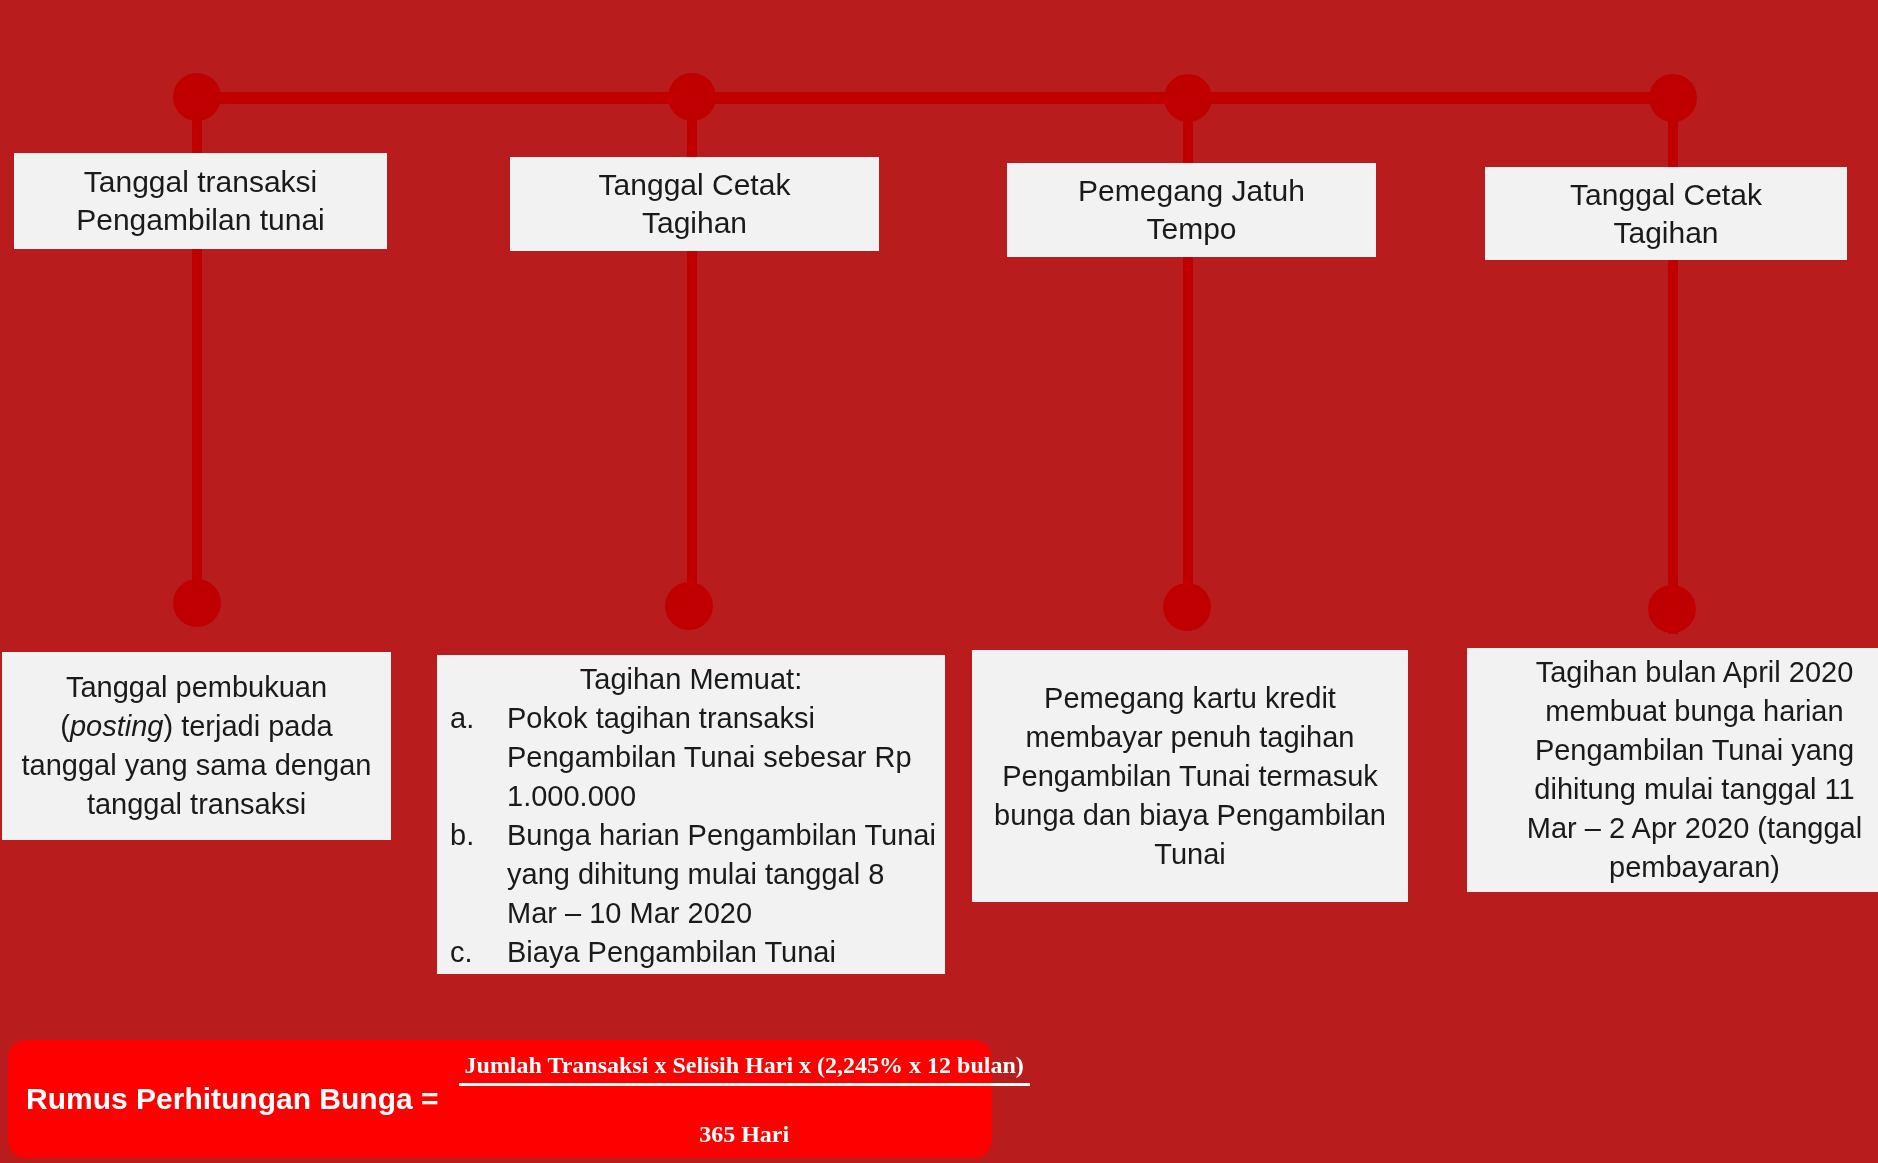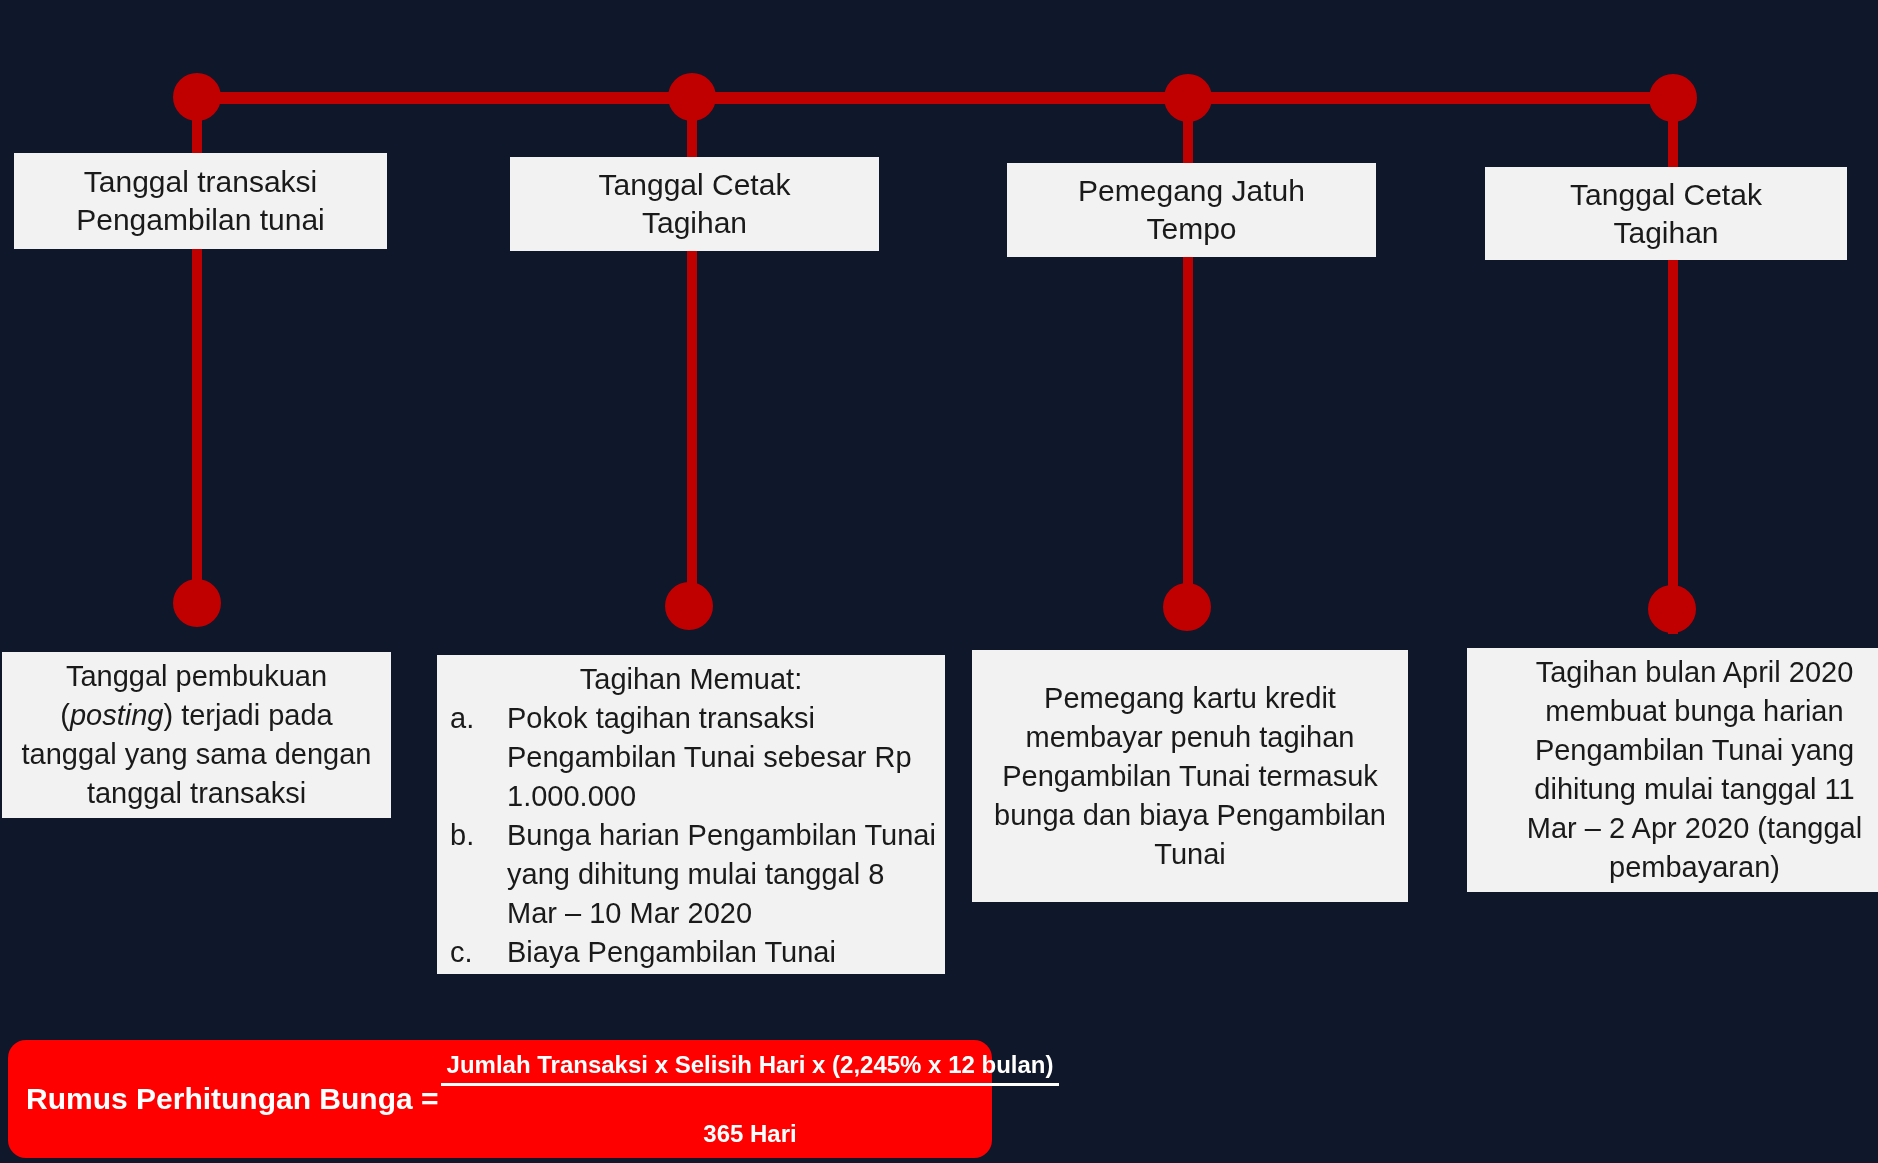--- a/index.html
+++ b/index.html
@@ -1,36 +1,36 @@
 <!DOCTYPE html>
 <html><head>
 <meta charset="utf-8">
 <style>
   html,body{margin:0;padding:0;background:#000;}
-  #stage{position:relative;width:1878px;height:1163px;background:#0f172a;overflow:hidden;
+  #stage{position:relative;width:1878px;height:1163px;background:#b91c1c;overflow:hidden;
          font-family:"Liberation Sans",sans-serif;}
   .hline{position:absolute;background:#C00000;}
   .vline{position:absolute;background:#C00000;width:10px;}
   .dot{position:absolute;width:48px;height:48px;border-radius:50%;background:#C00000;}
   .wbox{position:absolute;background:#F2F2F2;color:#1A1A1A;}
   .topbox{display:flex;flex-direction:column;justify-content:center;align-items:center;
           font-size:30px;line-height:38px;text-align:center;}
   .botbox{font-size:29px;line-height:39px;}
   .center-lines{display:flex;flex-direction:column;justify-content:center;align-items:center;
                 text-align:center;height:100%;}
   .it{font-style:italic;}
   .memuat-title{text-align:center;}
   .memuat-item{display:grid;grid-template-columns:57px 1fr;padding-left:13px;}
   .memuat-body{padding-right:6px;}
   #box-c2{padding-top:5px;box-sizing:border-box;}
   #formula-box{position:absolute;left:8px;top:1040px;width:984px;height:118px;background:#FF0000;
                border-radius:18px;display:flex;align-items:center;color:#FFFFFF;}
   #formula-label{font-weight:bold;font-size:30px;margin-left:18px;white-space:nowrap;}
-  .fraction{display:flex;flex-direction:column;align-items:center;margin-left:2px;
-            font-family:Liberation Sans, sans-serif;font-weight:bold;font-size:24px;line-height:30px;gap:33px;}
+  .fraction{display:flex;flex-direction:column;align-items:center;margin-left:20px;
+            font-family:Liberation Serif, serif;font-weight:bold;font-size:24px;line-height:30px;gap:33px;}
   .fraction .num{padding:0 6px 3px 6px;border-bottom:3px solid #FFFFFF;white-space:nowrap;}
   .fraction .den{}
 </style>
 </head>
 <body>
 
 <div id="stage">
 
   <div class="hline" style="left:197px;top:92px;width:1477px;height:12px;"></div>
   <div class="vline" style="left:192px;top:95px;height:511px;"></div>
@@ -58,21 +58,21 @@
   </div>
   <div class="wbox topbox" style="left:1007px;top:163px;width:369px;height:94px;">
     <div>Pemegang Jatuh</div>
     <div>Tempo</div>
   </div>
   <div class="wbox topbox" style="left:1485px;top:167px;width:362px;height:93px;">
     <div>Tanggal Cetak</div>
     <div>Tagihan</div>
   </div>
 
-  <div class="wbox botbox" style="left:2px;top:652px;width:389px;height:166px;">
+  <div class="wbox botbox" style="left:2px;top:652px;width:389px;height:188px;">
     <div class="center-lines">
       <div>
         <span>Tanggal pembukuan</span>
       </div>
       <div><span>(</span><span class="it">posting</span><span>) terjadi pada</span></div>
       <div>
         <span>tanggal yang sama dengan</span>
       </div>
       <div>
         <span>tanggal transaksi</span>

